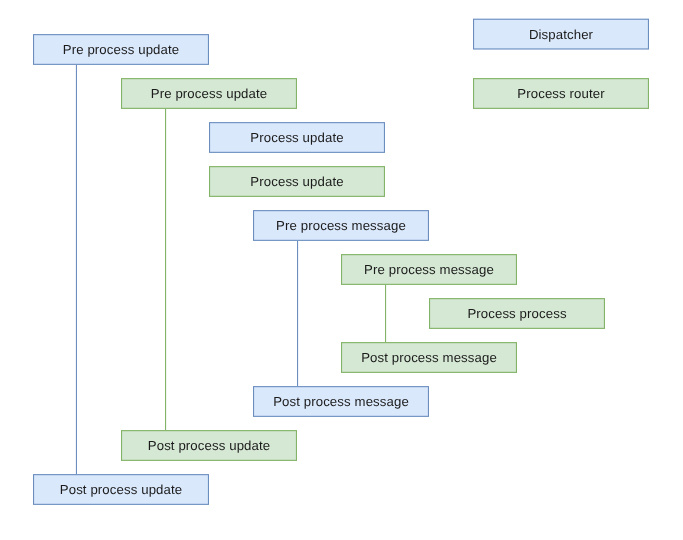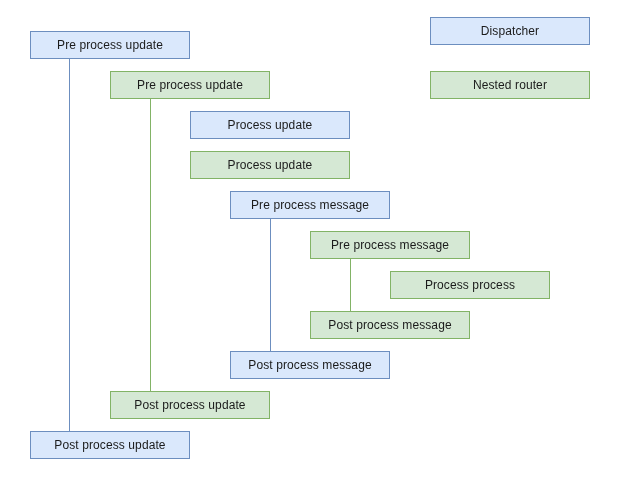--- a/index.html
+++ b/index.html
@@ -90,15 +90,15 @@
     <div class="node green" style="left: 110px; top: 391px; width: 160px; height: 28px;">
       <span>Post process update</span>
     </div>
     <div class="node blue" style="left: 30px; top: 431px; width: 160px; height: 28px;">
       <span>Post process update</span>
     </div>
     <div class="node blue" style="left: 430px; top: 17px; width: 160px; height: 28px; align-items: center;">
       <span>Dispatcher</span>
     </div>
     <div class="node green" style="left: 430px; top: 71px; width: 160px; height: 28px;">
-      <span>Nested router</span>
+      <span>Process router</span>
     </div>
   </div>
 
 </body></html>

